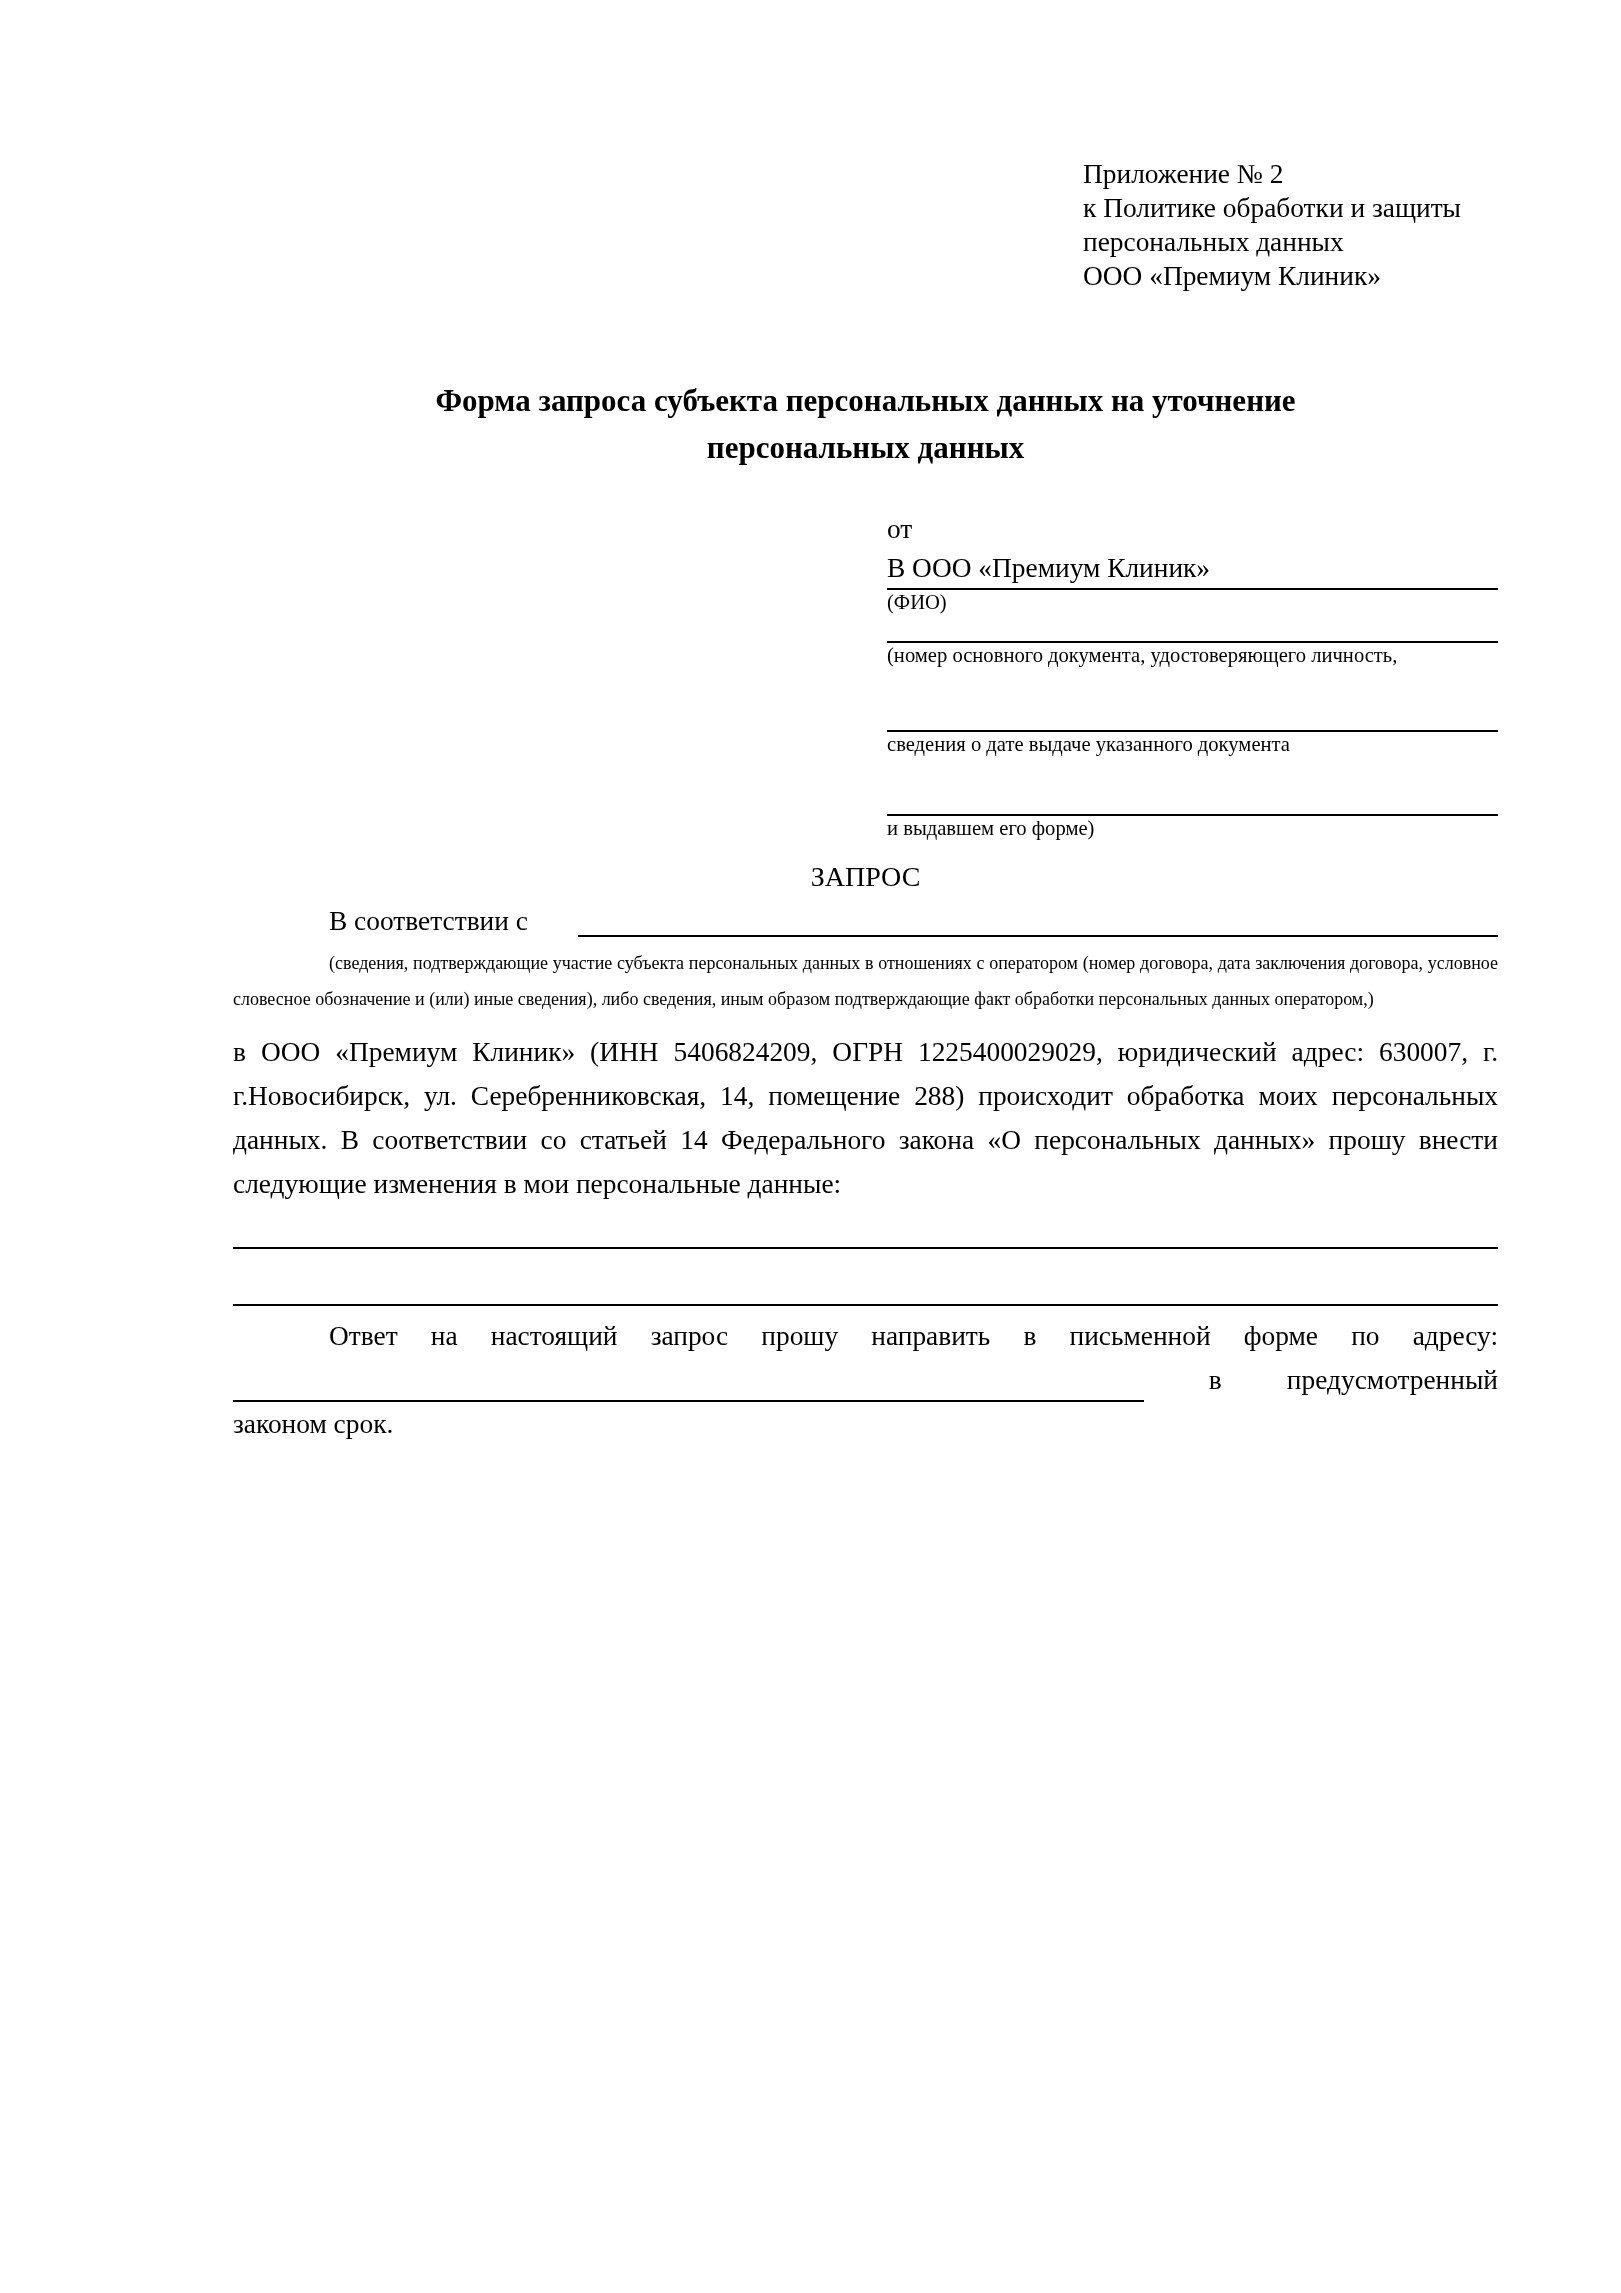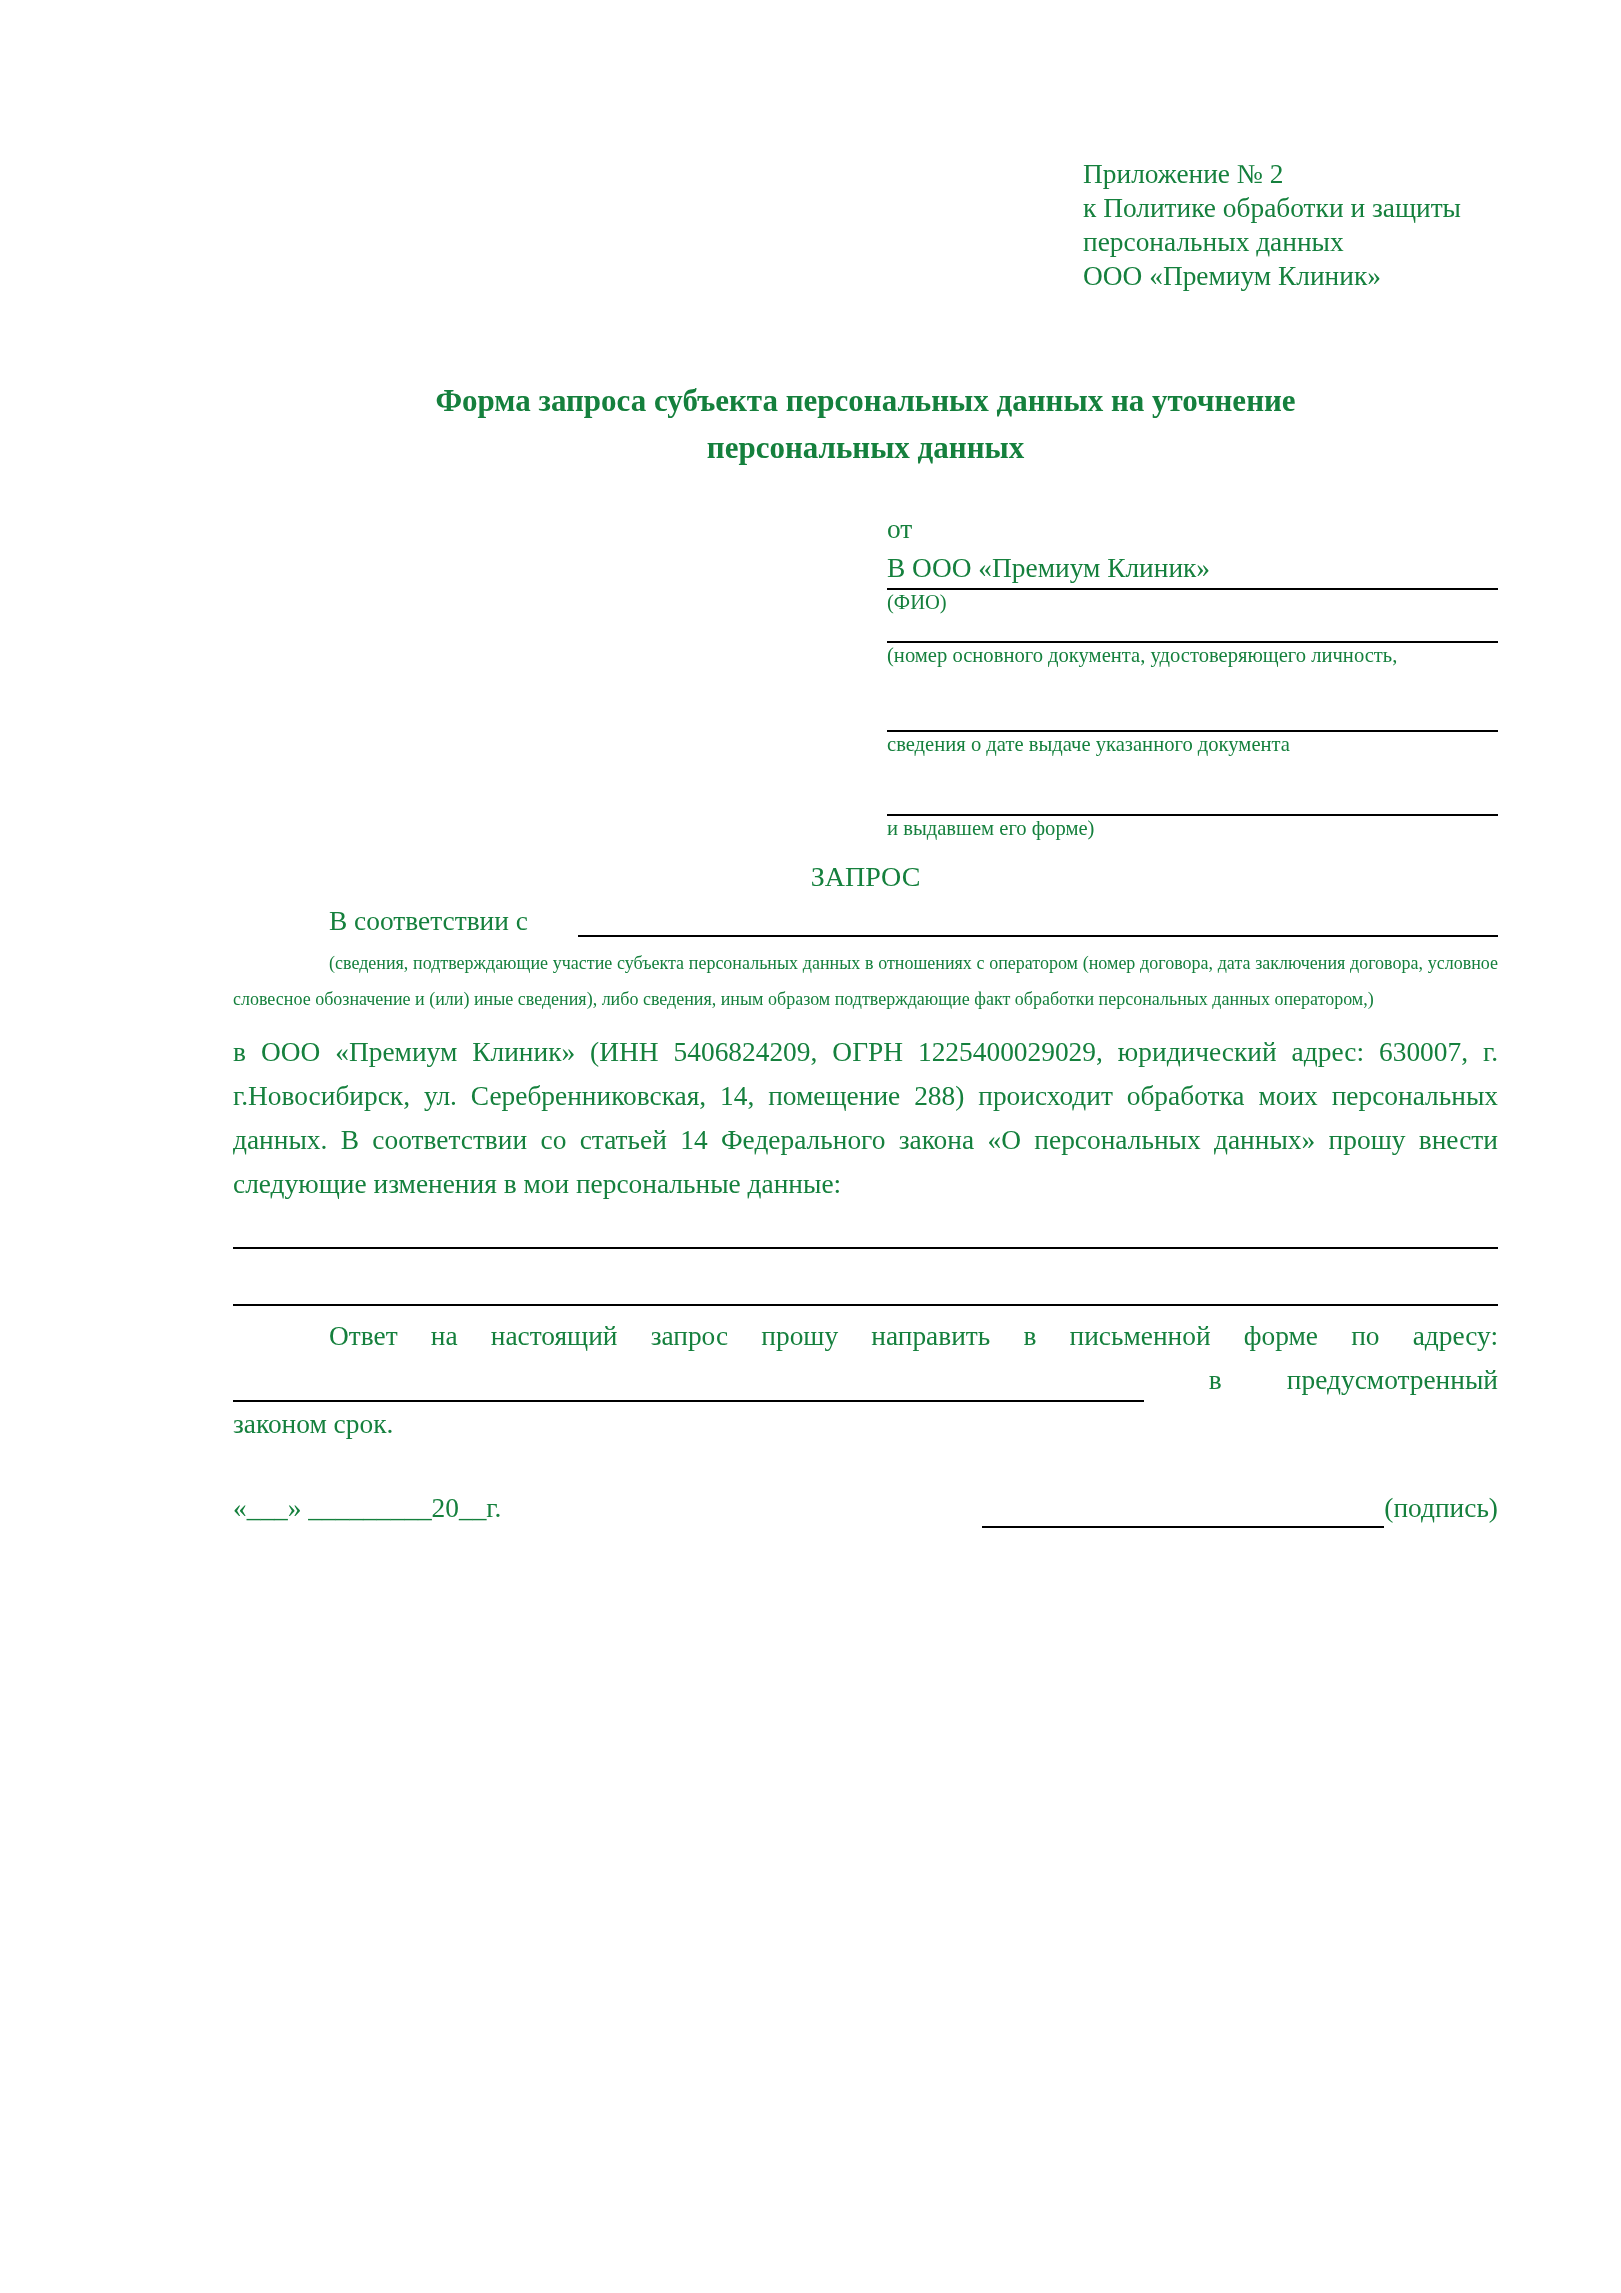--- a/index.html
+++ b/index.html
@@ -1,21 +1,21 @@
 <!DOCTYPE html>
 <html lang="ru"><head>
 <meta charset="utf-8">
 <style>
   html, body { margin: 0; padding: 0; background: #ffffff; }
   .page {
     position: relative;
     width: 1621px;
     height: 2294px;
     background: #ffffff;
-    color: #15803d;
+    color: #000000;
     box-sizing: border-box;
     padding: 157px 123px 16px 233px;
     font-family: "Liberation Serif", "DejaVu Serif", serif;
     font-size: 27.4px;
     line-height: 39px;
     overflow: hidden;
   }
 
   
   .annex { margin-left: 850px; line-height: 34px; }
@@ -131,22 +131,15 @@
   <div class="reply-l1">Ответ на настоящий запрос прошу направить в письменной форме по адресу:</div>
 
   <div class="reply-l2">
     <span class="reply-blank"></span>
     <span>в</span>
     <span>предусмотренный</span>
   </div>
 
   <div class="reply-l3">законом срок.</div>
 
-  <div class="footer-row">
-    <div>«___» _________20__г.</div>
-    <div class="sig-group">
-      <span class="sig-blank"></span>
-      <span>(подпись)</span>
-    </div>
-  </div>
 
 </div>
 
 
 </body></html>

